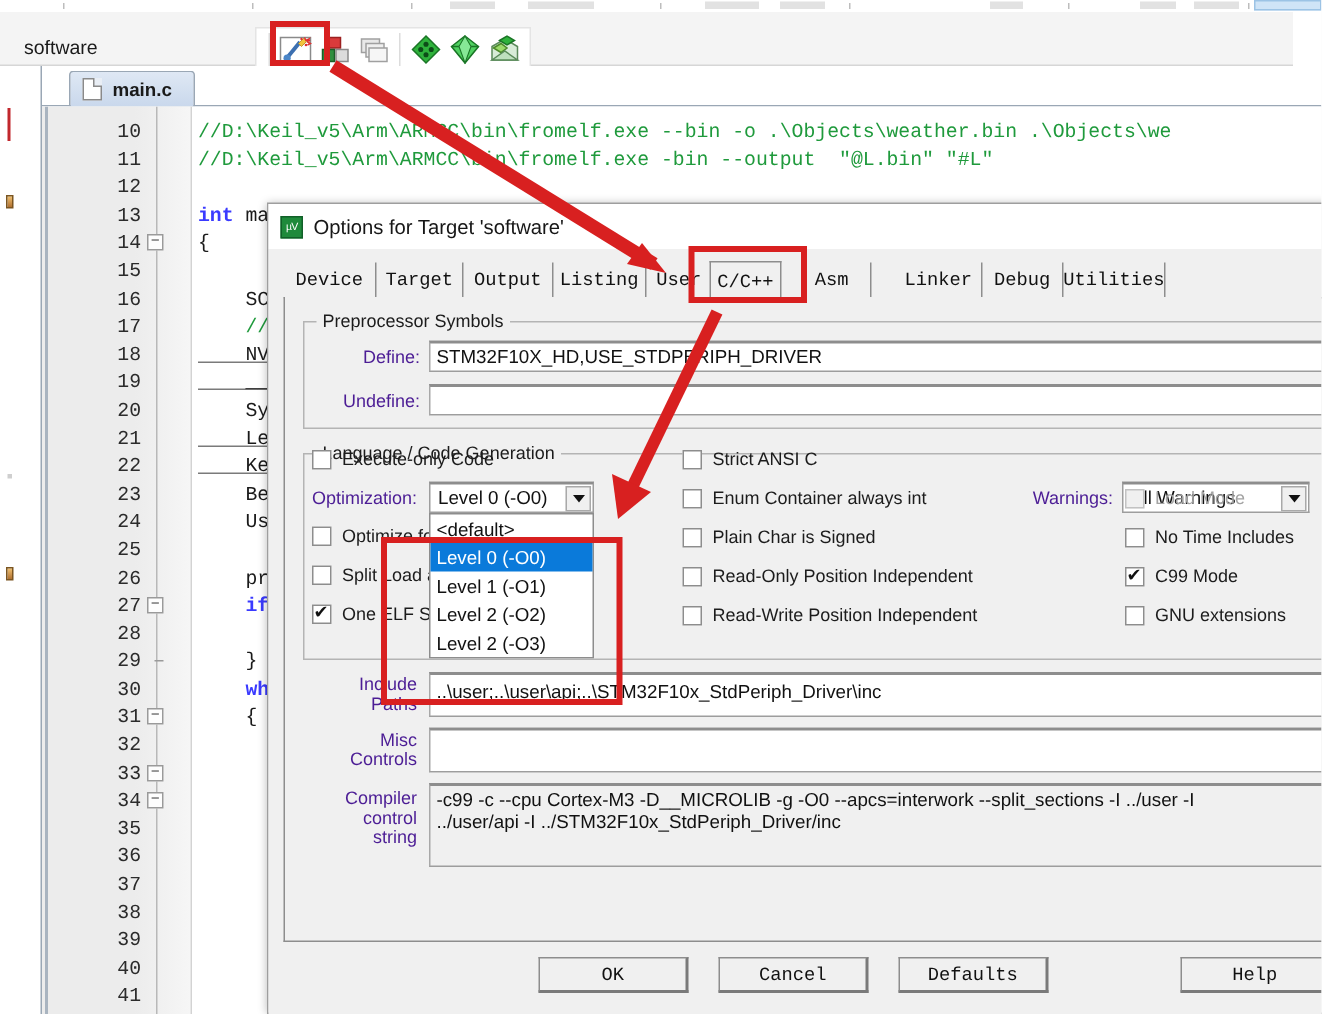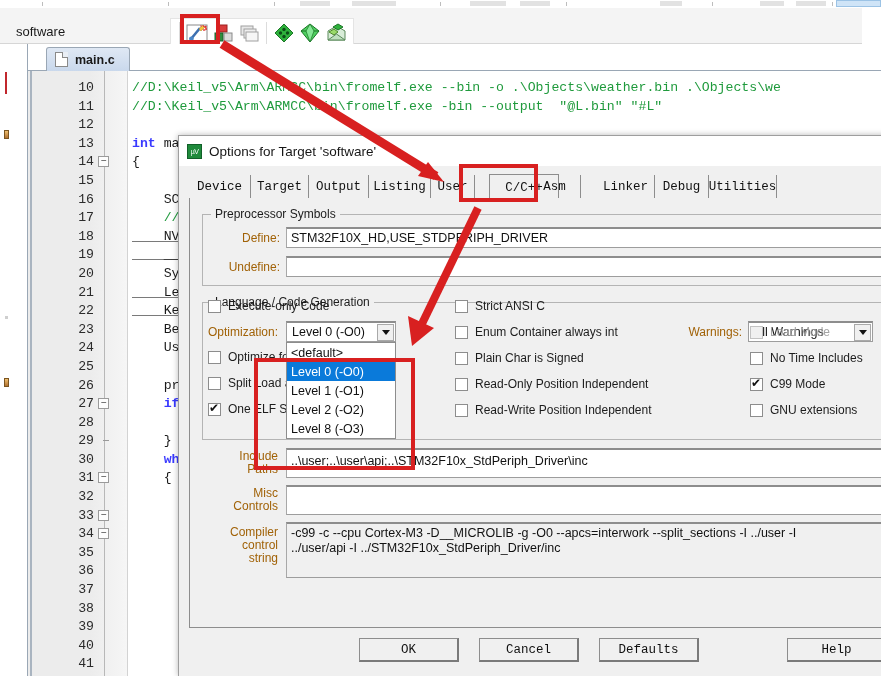--- a/index.html
+++ b/index.html
@@ -156,21 +156,21 @@
     position:absolute; left:10px; top:32px; width:740px; height:430px;
     background:#f0f0f0; border:1px solid #8d8d8d; border-top:none;
   }
 
   
   .gbox { position:absolute; border:1px solid #b4b4b4; }
   .gbox-label {
     position:absolute; background:#f0f0f0; padding:0 4px;
     font-size:12px; color:#1c1c1c; top:-8px; left:8px;
   }
-  .fld-label { position:absolute; font-size:12px; color:#a16207; text-align:right; }
+  .fld-label { position:absolute; font-size:12px; color:#4c1d95; text-align:right; }
   .txtbox {
     position:absolute; background:#ffffff;
     border:1px solid #9d9d9d; border-top:2px solid #8d8d8d; border-left:1px solid #a8a8a8;
     font-size:12.5px; color:#111; padding:2px 4px; overflow:hidden; white-space:nowrap;
   }
   .txtbox.multi { white-space:pre-wrap; line-height:15px; }
   .txtbox.grayed { background:#f0f0f0; }
 
   .cbrow { position:absolute; display:flex; align-items:center; font-size:12px; color:#1c1c1c; }
   .cbox {
@@ -348,21 +348,21 @@
           </div>
           <div class="dtab" style="left: 120px; width: 60px;">
             <span>Output</span>
           </div>
           <div class="dtab" style="left: 180px; width: 62px;">
             <span>Listing</span>
           </div>
           <div class="dtab" style="left: 242px; width: 44px;">
             <span>User</span>
           </div>
-          <div class="dtab sel" style="left: 300px; width: 70px;">
+          <div class="dtab sel" style="left: 284px; width: 48px;">
             <span>C/C++</span>
           </div>
           <div class="dtab" style="left: 340px; width: 52px;">
             <span>Asm</span>
           </div>
           <div class="dtab" style="left: 408px; width: 58px;">
             <span>Linker</span>
           </div>
           <div class="dtab" style="left: 466px; width: 54px;">
             <span>Debug</span>
@@ -411,21 +411,21 @@
           <span>Level 0 (-O0)</span>
           <span class="combo-btn">
               <i></i>
             </span>
         </div>
         <div class="dropdown" style="left:96px; top:144px; width:110px;" id="opt-dropdown">
             <div class="dd-item">&lt;default&gt;</div>
             <div class="dd-item sel">Level 0 (-O0)</div>
             <div class="dd-item">Level 1 (-O1)</div>
             <div class="dd-item">Level 2 (-O2)</div>
-            <div class="dd-item">Level 8 (-O3)</div>
+            <div class="dd-item">Level 2 (-O3)</div>
           </div>
 
         <div id="lang-col2">
             <div class="cbrow" style="left: 265px; top: 101px;">
               <span class="cbox"></span>
               <span>Strict ANSI C</span>
             </div>
             <div class="cbrow" style="left: 265px; top: 127px;">
               <span class="cbox"></span>
               <span>Enum Container always int</span>

